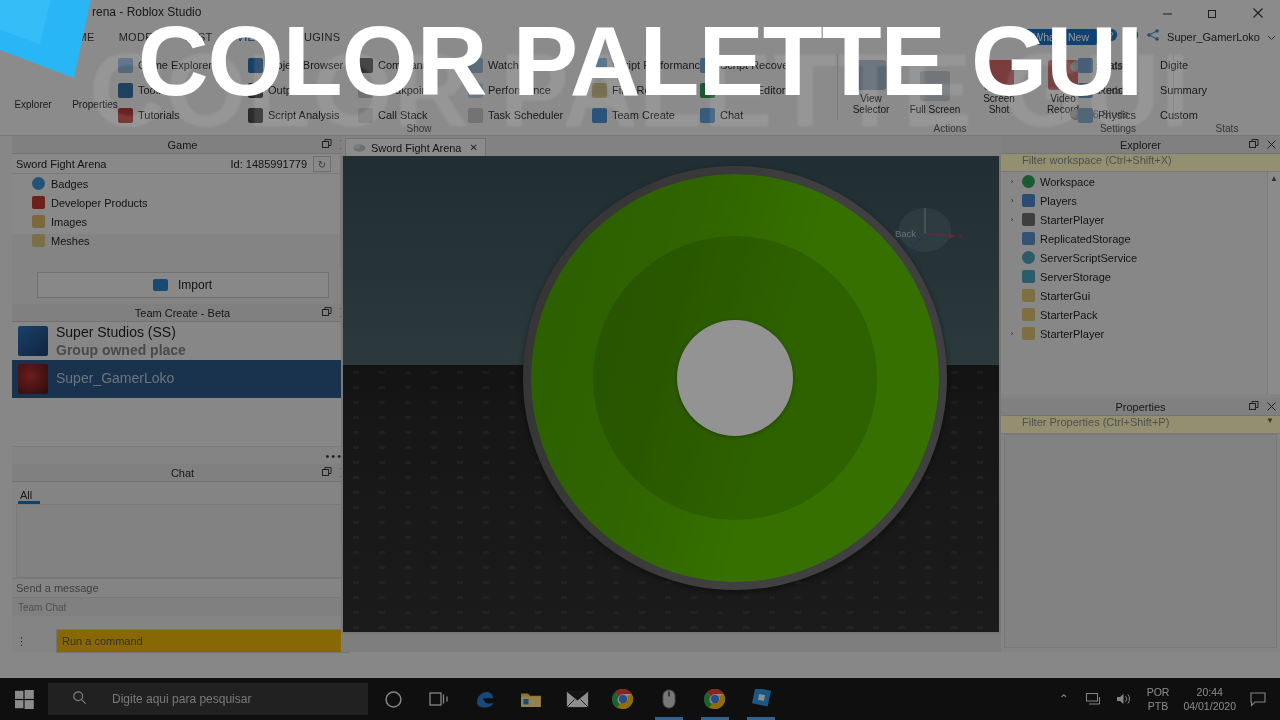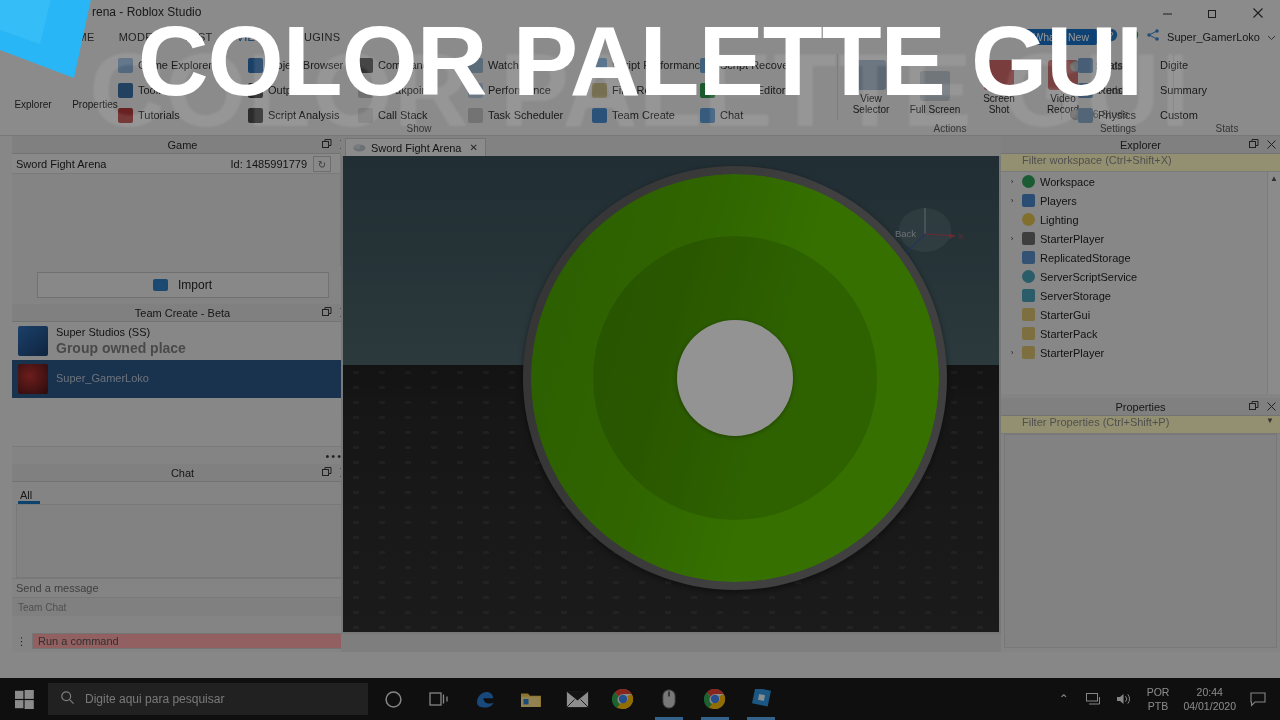--- a/index.html
+++ b/index.html
@@ -120,39 +120,39 @@
       display:flex; align-items:center; justify-content:center; }
   .importbtn {
     width: 292px; height: 26px; border: 1px solid #c3c3c3; background:#eaeaea;
     display:flex;align-items:center;justify-content:center;gap:10px; font-size:12px;color:#1f1f1f;
   }
 
   .teampanel { position:absolute; left:0; top:168px; width:341px; height:160px; background:#e9e9e9; }
   .tc-row { height: 38px; display:flex; align-items:center; gap:8px; padding:0 6px; }
   .tc-row.sel { background:#2c5686; }
   .tc-av { width: 30px; height: 30px; border-radius:2px; flex:0 0 30px; }
-  .tc-name { font-size: 11px; color:#1f1f1f; line-height:1.25; }
+  .tc-name { font-size: 14px; color:#1f1f1f; line-height:1.25; }
   .tc-sub { font-size: 14px; color:#7e7e7e;font-weight:bold; }
   .tc-row.sel .tc-name { color:#b9c6d6; }
   .dots-row { position:absolute; left:0; bottom:0; width:341px; height:18px; border-top:1px solid #d2d2d2;
      display:flex; align-items:center; justify-content:flex-end; padding-right:10px; letter-spacing:2px;
      font-size:11px; color:#3a3a3a; background:#e4e4e4;}
 
   .chatpanel { position:absolute; left:0; top:328px; width:341px; height:188px; background:#e4e4e4; }
   .chat-tabs { height: 22px; background:#e4e4e4; display:flex; align-items:flex-end; padding-left: 6px; }
   .chat-tab { font-size: 11px; color:#2b2b2b; padding: 0 8px 3px 2px; position:relative; }
   .chat-tab .under { position:absolute; left:0; bottom:0; width:22px; height:3px; background:#1673bb;}
   .chat-log { margin: 0 4px; height: 74px; background:#e0e0e0; border:1px solid #cfcfcf; }
   .chat-input { height: 20px; border-top:1px solid #d0d0d0; border-bottom:1px solid #d0d0d0;
     display:flex;align-items:center;padding-left:4px;font-size:11px;color:#6d6d6d;background:#e4e4e4;}
   .team-chat-lbl { height: 18px; display:flex;align-items:center;padding-left:6px;font-size:10px;color:#8a8a8a;background:#dcdcdc;}
   .cmdbar { position:absolute; left:0; bottom:0; width:341px; height:22px; background:#e4e4e4;
     display:flex;align-items:center;gap:6px;padding-left:4px;}
-  .cmd-input { flex:1; height:16px; border:1px solid #c9c9c9; background:#fca5a5; font-size:11px; color:#555;
-    display:flex;align-items:center;padding-left:5px; margin-right:4px;}
+  .cmd-input { flex:1; height:24px; border:1px solid #c9c9c9; background:#eab308; font-size:11px; color:#555;
+    display:flex;align-items:center;padding-left:5px; margin-right:4px;margin-left:24px;}
 
   
   .viewarea { position: absolute; left: 341px; top: 136px; width: 660px; height: 516px; background:#cfcfcf; }
   .vtabs { height: 20px; background:#e0e0e0; display:flex; align-items:flex-end; padding-left:4px; }
   .vtab { height: 18px; background:#efefef; border:1px solid #c7c7c7; border-bottom:none;
     display:flex; align-items:center; gap:5px; padding: 0 7px; font-size:11px; color:#1f1f1f; }
   .vtab .xc { font-size: 10px; color:#444; margin-left:3px; }
   .vport { position:absolute; left:2px; top:20px; width:656px; height:476px; overflow:hidden;
      background: linear-gradient(#3b4f57 0%, #3e5259 28%, #445a61 44%, #2a2a2a 44.1%, #222 100%); }
   .sky { position:absolute; left:0; top:0; width:100%; height:44%;
@@ -200,21 +200,21 @@
   .exnode { height:19px; display:flex; align-items:center; gap:5px; font-size:11px; color:#1f1f1f; padding-left:6px; }
   .exarrow { width:10px; font-size:8px; color:#444; flex:0 0 10px; text-align:center; }
   .exico { width:13px; height:13px; flex:0 0 13px; border-radius:2px; }
   .proppanel { position:absolute; left:0; top:262px; width:279px; bottom:0; background:#e4e4e4; }
   .propbody { position:absolute; left:3px; right:3px; top:36px; bottom:4px; background:#e0e0e0; border:1px solid #cfcfcf;}
 
   
   .taskbar { position:absolute; left:0; bottom:0; width:1280px; height:42px; background:#1b1b1b; z-index:40; }
   .startbtn { position:absolute; left:0; top:0; width:48px; height:42px; display:flex; align-items:center; justify-content:center; }
   .searchbox { position:absolute; left:48px; top:5px; width:320px; height:32px; background:#3a3a3a;
-     display:flex; align-items:center; gap:10px; padding-left:12px; }
+     display:flex; align-items:center; gap:25px; padding-left:24px; }
   .searchbox .stxt { font-size:12px; color:#cfcfcf; }
   .tb-icons { position:absolute; left:370px; top:0; height:42px; display:flex; align-items:center; gap:0; }
   .tb-item { width:46px; height:42px; display:flex; align-items:center; justify-content:center; position:relative; }
   .tb-item .openbar { position:absolute; bottom:0; left:9px; width:28px; height:3px; background:#5aaaf0; }
   .tray { position:absolute; right:0; top:0; height:42px; display:flex; align-items:center; gap:0; padding-right:6px; }
   .tray-ico { width:30px; height:42px; display:flex; align-items:center; justify-content:center; color:#e6e6e6; font-size:12px;}
   .tray-lang { display:flex; flex-direction:column; align-items:center; justify-content:center;
      font-size:10.5px; color:#eaeaea; line-height:1.35; padding:0 8px; }
   .tray-clock { display:flex; flex-direction:column; align-items:center; justify-content:center;
      font-size:10.5px; color:#eaeaea; line-height:1.35; padding:0 6px; }
@@ -506,20 +506,38 @@
                   <line x1="8.5" y1="0.5" x2="0.5" y2="8.5" stroke="#3a3a3a"></line>
                 </svg>
             </span>
           </div>
         </div>
         <div class="gp-row">
           <span>Sword Fight Arena</span>
           <span class="idtxt">Id: 1485991779</span>
           <span class="gp-refresh">↻</span>
         </div>
+        <div class="gp-tree">
+          <div class="tnode">
+            <span class="exico" style="background:#3f8fd0;border-radius:50%;"></span>
+            <span>Badges</span>
+          </div>
+          <div class="tnode">
+            <span class="exico" style="background:#c0392b;"></span>
+            <span>Developer Products</span>
+          </div>
+          <div class="tnode">
+            <span class="exico" style="background:#d4b66a;"></span>
+            <span>Images</span>
+          </div>
+          <div class="tnode">
+            <span class="exico" style="background:#d4c07a;"></span>
+            <span>Meshes</span>
+          </div>
+        </div>
         <div class="scrollbar-v" style="top:18px; height:112px;">
           <div class="sb-arrow">▲</div>
           <div class="sb-arrow" style="position:absolute;bottom:0;width:13px;">▼</div>
         </div>
         <div class="importbar">
           <div class="importbtn">
             <span class="ico" style="background:#2d7fc4;width:12px;height:12px;"></span>
             <span>Import</span>
           </div>
         </div>
@@ -671,25 +689,20 @@
           <span class="exarrow">›</span>
           <span class="exico" style="background:#2e9e5b;border-radius:50%;"></span>
           <span>Workspace</span>
         </div>
         <div class="exnode">
           <span class="exarrow">›</span>
           <span class="exico" style="background:#4a86c8;"></span>
           <span>Players</span>
         </div>
         <div class="exnode">
-          <span class="exarrow"></span>
-          <span class="exico" style="background:#e0c050;border-radius:50%;"></span>
-          <span>Lighting</span>
-        </div>
-        <div class="exnode">
           <span class="exarrow">›</span>
           <span class="exico" style="background:#6b6b6b;"></span>
           <span>StarterPlayer</span>
         </div>
         <div class="exnode">
           <span class="exarrow"></span>
           <span class="exico" style="background:#5b8fc9;"></span>
           <span>ReplicatedStorage</span>
         </div>
         <div class="exnode">

